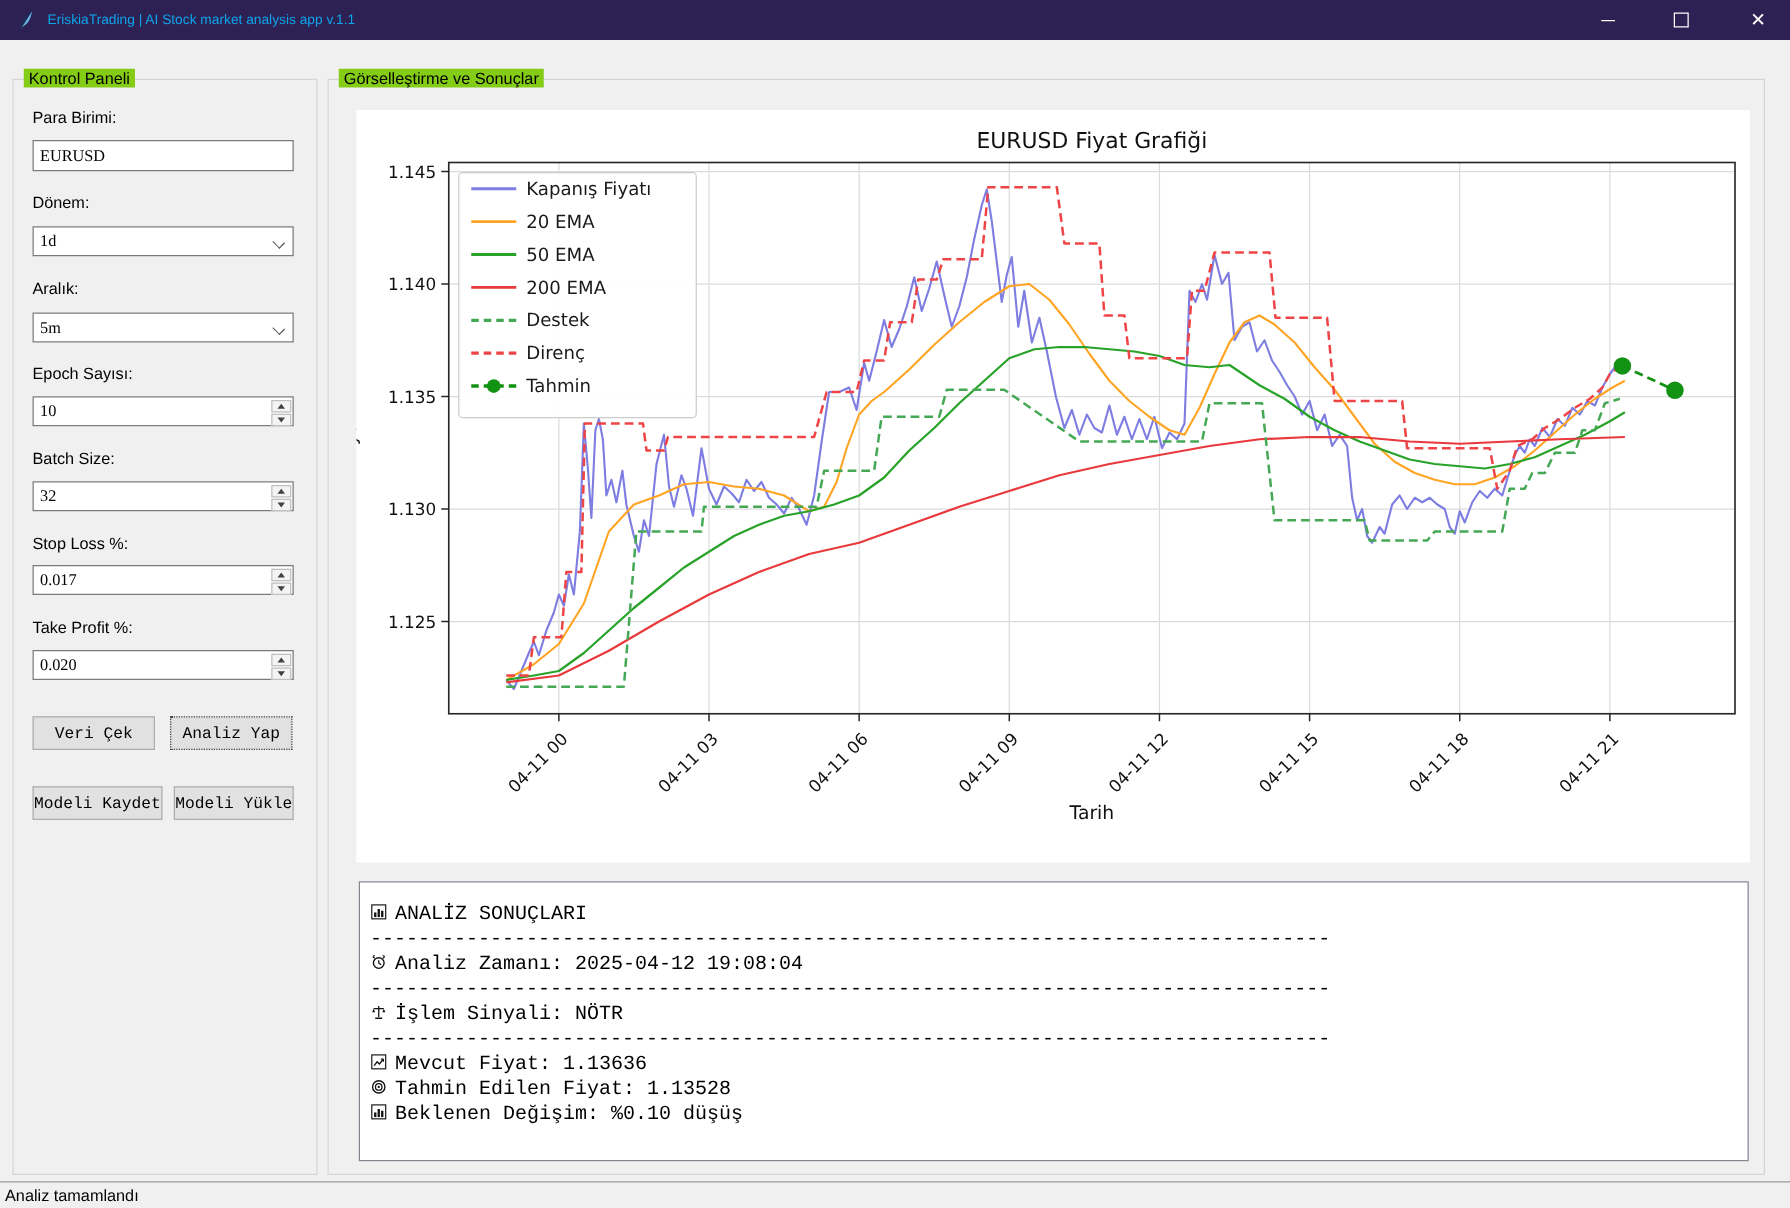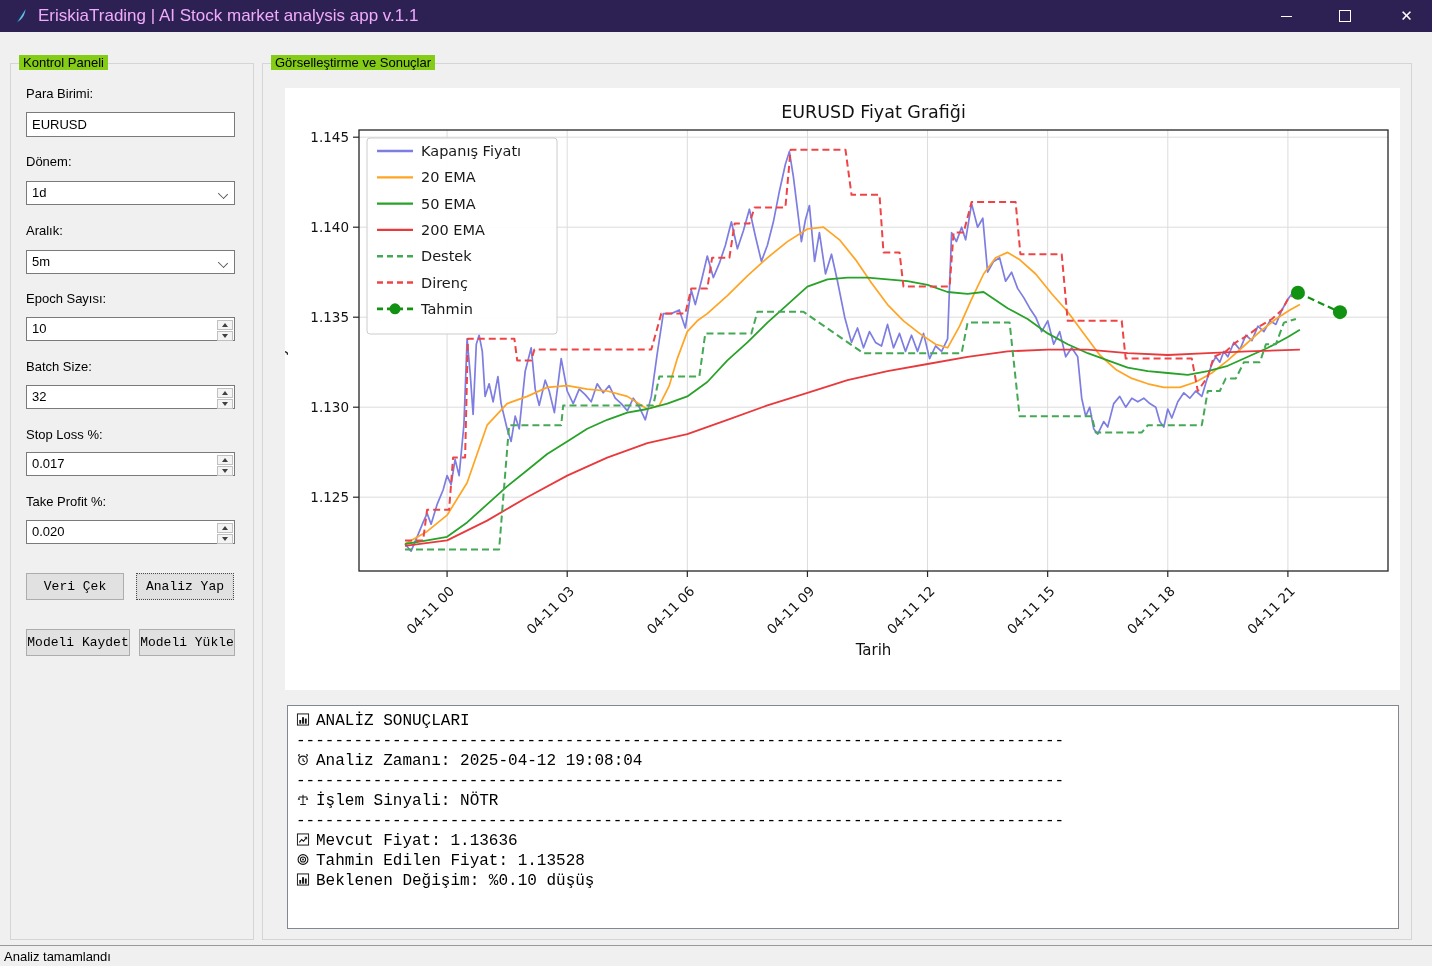--- a/index.html
+++ b/index.html
@@ -2,50 +2,50 @@
 <html><head>
 <meta charset="utf-8">
 <style>
   html,body{margin:0;padding:0;}
   body{width:1432px;height:966px;position:relative;background:#f0f0f0;
        font-family:"Liberation Sans",sans-serif;overflow:hidden;color:#000;}
   .abs{position:absolute;}
   
   .titlebar{left:0;top:0;width:1432px;height:32px;background:#2d2154;}
   .titlebar .appicon{left:12px;top:8px;width:17px;height:17px;}
-  .titlebar .title{left:38px;top:0;height:48px;line-height:32px;color:#f0abfc;font-size:17px;}
+  .titlebar .title{left:38px;top:0;height:48px;line-height:32px;color:#0ea5e9;font-size:11px;}
   .winbtn{top:0;width:46px;height:32px;display:flex;align-items:center;justify-content:center;cursor:pointer;}
   .winbtn .min-glyph{width:11px;height:1px;background:#fff;}
   .winbtn .max-glyph{width:10px;height:10px;border:1px solid #fff;}
   .winbtn .close-glyph{color:#fff;font-size:15px;font-family:"DejaVu Sans",sans-serif;}
   
   .groupframe{border:1px solid #d5d5d5;background:#f0f0f0;}
   .grouplabel{position:absolute;top:-9px;left:8px;background:#84cc16;padding:0 4px;font-size:13px;}
   
   .lbl{font-size:13px;left:26px;}
   .entry,.combo,.spin{left:26px;width:209px;height:24px;background:#fff;border:1px solid #7a7a7a;
-      box-sizing:border-box;font-size:13px;font-family:Liberation Sans, sans-serif;padding:0 5px;outline:none;}
+      box-sizing:border-box;font-size:13px;font-family:Liberation Serif, serif;padding:0 5px;outline:none;}
   .combo,.spin{}
   .chev{position:absolute;right:7px;top:8px;width:7px;height:7px;border-right:1.6px solid #555;
         border-bottom:1.6px solid #555;transform:rotate(45deg) scaleY(.8);}
   .spinbtns{position:absolute;right:1px;top:1px;width:17px;height:22px;display:flex;flex-direction:column;}
   .spinbtn{flex:1;background:#f4f4f4;border:1px solid #c0c0c0;margin:0.5px;display:flex;
            align-items:center;justify-content:center;cursor:pointer;}
   .tri-up{width:0;height:0;border-left:3.5px solid transparent;border-right:3.5px solid transparent;
           border-bottom:4px solid #404040;}
   .tri-dn{width:0;height:0;border-left:3.5px solid transparent;border-right:3.5px solid transparent;
           border-top:4px solid #404040;}
   .btn{background:#e1e1e1;border:1px solid #adadad;font-size:13px;font-family:Liberation Mono, monospace;
        display:flex;align-items:center;justify-content:center;cursor:pointer;box-sizing:border-box;}
   .btn.focused{border:1px dotted #4a4a4a;box-shadow:inset 0 0 0 1px #dcdcdc;}
   
   .figure{left:285px;top:88px;width:1115px;height:602px;background:#ffffff;overflow:hidden;}
   .results{left:287px;top:705px;width:1112px;height:224px;background:#ffffff;border:1px solid #828790;
            box-sizing:border-box;font-family:"Liberation Mono","DejaVu Sans Mono",monospace;
-           font-size:16px;line-height:20px;padding:5px 8px;white-space:pre;overflow:hidden;}
+           font-size:16px;line-height:20px;padding:15px 8px;white-space:pre;overflow:hidden;}
   .rline{height:20px;}
   .rline .ricon{display:inline-block;width:14px;height:13px;margin-right:6px;vertical-align:-1px;}
   
   .statusdiv{left:0;top:945px;width:1432px;height:2px;border-top:1px solid #9a9a9a;border-bottom:1px solid #ffffff;}
   .statusbar{left:0;top:948px;width:1432px;height:18px;background:#f0f0f0;font-size:13px;line-height:18px;padding-left:4px;}
   svg text{font-family:"DejaVu Sans",sans-serif;}
 </style>
 </head>
 <body>
 

